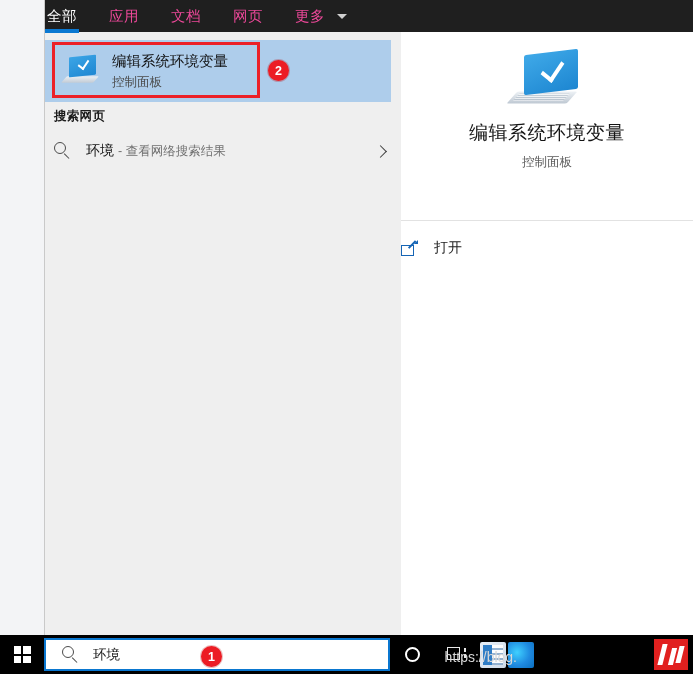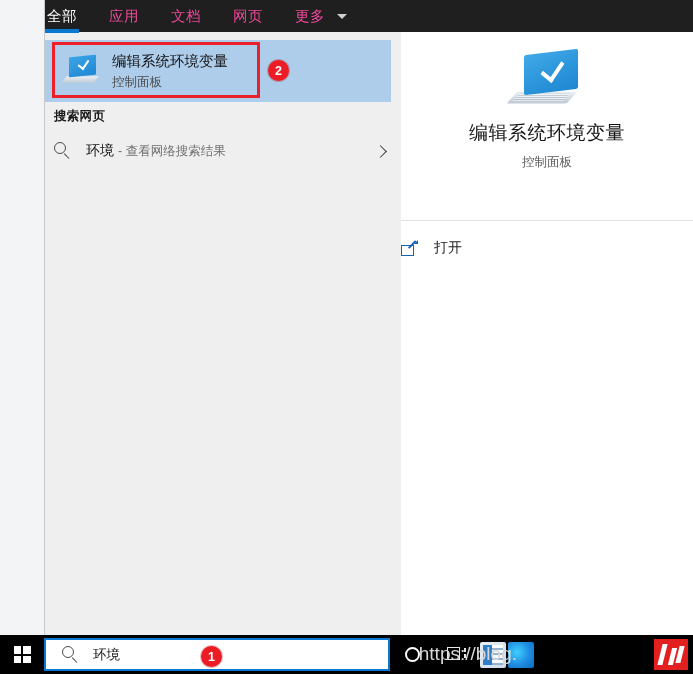--- a/index.html
+++ b/index.html
@@ -493,21 +493,21 @@
     line-height: 31px;
     -webkit-text-stroke: 1px #1b1b1b;
     text-shadow:
       1px 0 0 #111, -1px 0 0 #111, 0 1px 0 #111, 0 -1px 0 #111;
   }
   .url-text {
     position: absolute;
     bottom: 9px;
     right: 176px;
     color: #d8d8d8;
-    font-size: 19px;
+    font-size: 14px;
     white-space: nowrap;
     pointer-events: none;
   }
 </style>
 </head>
 <body>
 
 <div id="desktop"></div>
 
 <div id="search-flyout">

